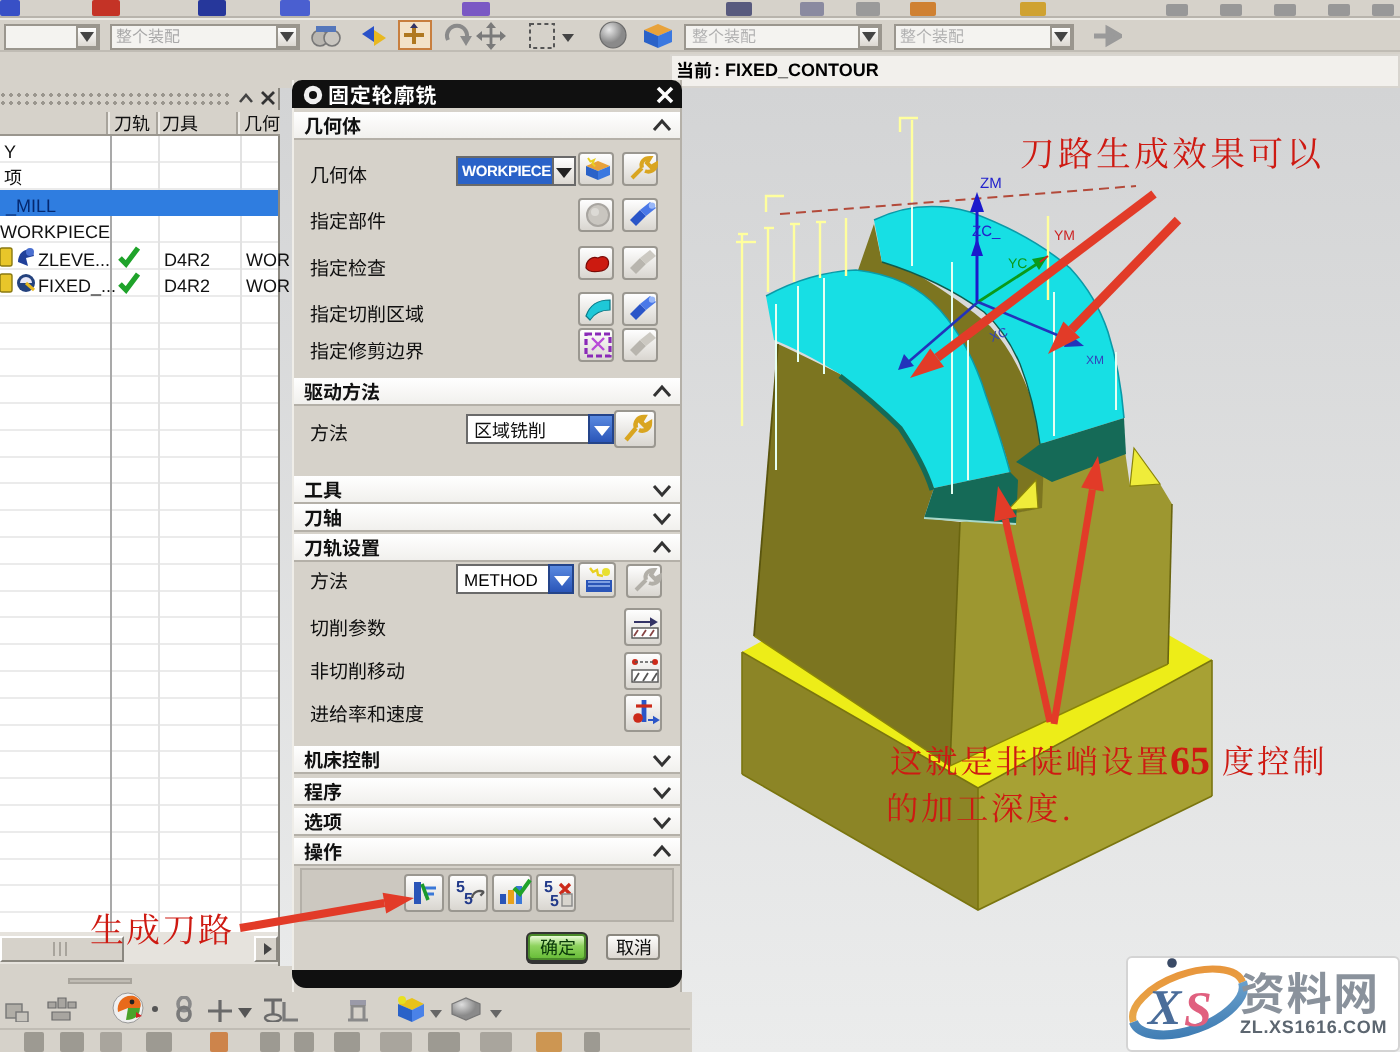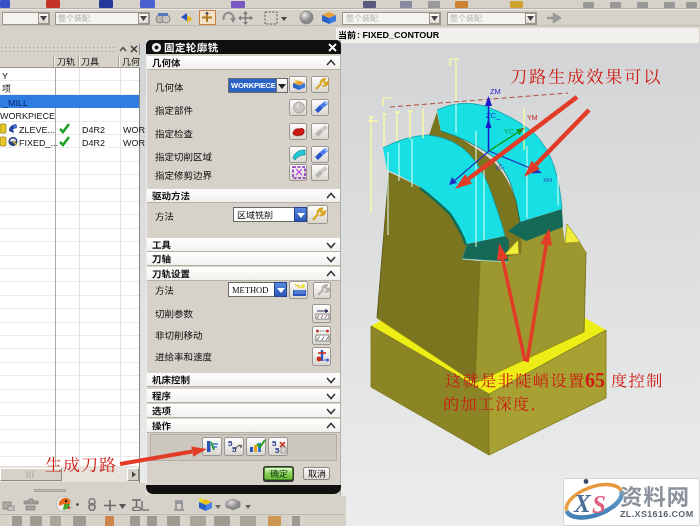--- a/index.html
+++ b/index.html
@@ -340,21 +340,21 @@
     <div style="position:absolute;left:276px;top:78px;width:12px;height:15px;background:linear-gradient(180deg,#fff,#dcd8d2);border:1px solid #6a6a6a;box-sizing:border-box;"></div>
     <svg class="ab" style="left:278px;top:84px" width="8" height="5">
       <path d="M0,0 L8,0 L4,5 Z" fill="#222"></path>
     </svg>
     <div style="position:absolute;left:233px;top:207px;width:62px;height:15px;background:#fff;border:1px solid #6a6a6a;box-sizing:border-box;"></div>
     <div style="position:absolute;left:294px;top:207px;width:13px;height:15px;background:linear-gradient(180deg,#5a8ae0,#2a55b8);border:1px solid #24448a;box-sizing:border-box;"></div>
     <svg class="ab" style="left:297px;top:213px" width="8" height="5">
       <path d="M0,0 L8,0 L4,5 Z" fill="#fff"></path>
     </svg>
     <div style="position:absolute;left:228px;top:282px;width:47px;height:15px;background:#fff;border:1px solid #6a6a6a;box-sizing:border-box;"></div>
-    <div class="ab" style="left:232px;top:285px;font-size:8.5px;color:#000;font-family:Liberation Serif, serif;">METHOD</div>
+    <div class="ab" style="left:232px;top:285px;font-size:8.5px;color:#000;">METHOD</div>
     <div style="position:absolute;left:274px;top:282px;width:13px;height:15px;background:linear-gradient(180deg,#5a8ae0,#2a55b8);border:1px solid #24448a;box-sizing:border-box;"></div>
     <svg class="ab" style="left:277px;top:288px" width="8" height="5">
       <path d="M0,0 L8,0 L4,5 Z" fill="#fff"></path>
     </svg>
     <div class="btn" style="left:289px;top:76px;width:18px;height:17px;"><svg width="16" height="15" style="margin:0 1px">
         <path d="M2,6 L8,3.5 L14,6 L8,8.5 Z" fill="#e8a23a"></path>
         <path d="M2,6 L8,8.5 L8,13 L2,10.5 Z" fill="#2a62c8"></path>
         <path d="M14,6 L8,8.5 L8,13 L14,10.5 Z" fill="#3a78e0"></path>
         <path d="M3,2 l1.2,1.8 L6,3 l-0.8,1.8 l1.4,1.4" stroke="#e8d020" stroke-width="1" fill="none"></path>
       </svg></div>

